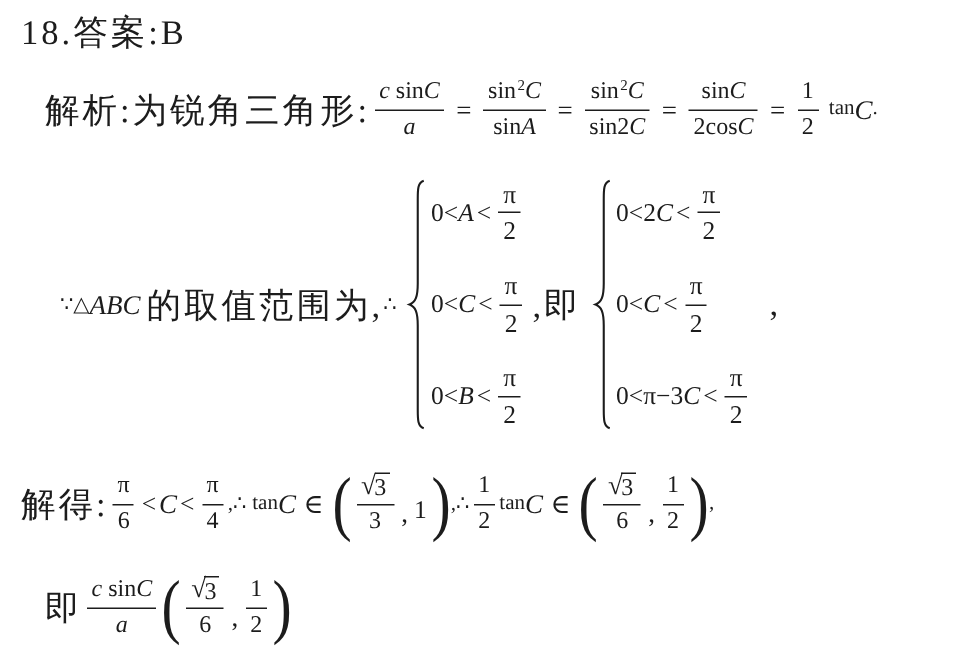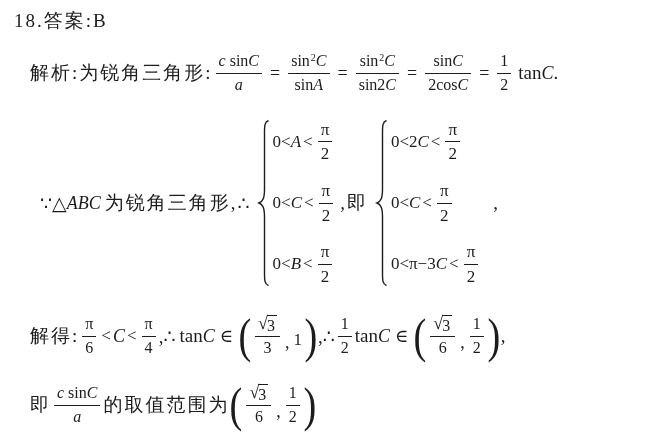--- a/index.html
+++ b/index.html
@@ -5,31 +5,31 @@
   * { box-sizing: border-box; }
   html, body { margin: 0; padding: 0; }
   body {
     width: 651px; height: 435px; overflow: hidden;
     background: #ffffff; color: #1c1c1c;
     font-family: "Liberation Serif", "DejaVu Serif", "DejaVu Sans", serif;
   }
   .page { width: 651px; height: 435px; padding: 8px 0 0 12px; }
   .row { display: flex; align-items: center; white-space: pre; }
 
-  .cn { font-size: 19px; letter-spacing: 2px; }
-  .rm { font-size: 19px; font-style: normal; }
+  .cn { font-size: 23px; letter-spacing: 2px; }
+  .rm { font-size: 14px; font-style: normal; }
   .it { font-size: 18px; font-style: italic; }
   .op { font-size: 18px; margin: 0 5px; }
   .ltop { font-size: 17px; margin: 0 2px; }
   .gapL { margin-left: 4px; }
 
   .l1 { margin-left: 2px; height: 26px; }
   .l2 { margin-left: 18px; margin-top: 13px; height: 52px; }
   .l3 { margin-left: 28px; margin-top: 16px; height: 176px; }
-  .l4 { margin-left: 18px; margin-top: 16px; height: 58px; }
+  .l4 { margin-left: 2px; margin-top: 16px; height: 58px; }
   .l5 { margin-left: 18px; margin-top: 10px; height: 60px; }
 
   .frac { display: inline-flex; flex-direction: column; align-items: center;
           font-size: 16px; margin: 0 3px; line-height: 1.15; }
   .frac .num { display: flex; align-items: baseline; justify-content: center; padding: 0 3px 2px; }
   .frac .den { display: flex; align-items: baseline; justify-content: center;
                border-top: 1.3px solid currentColor; padding: 2px 3px 0; align-self: stretch; }
   .frac .rm, .frac .it { font-size: inherit; }
   .sup { font-size: 10px; position: relative; top: -5px; margin-left: 1px; font-style: normal; }
 
@@ -117,21 +117,21 @@
       </span>
     </span>
     <span class="rm gapL">tan</span>
     <span class="it">C</span>
     <span class="rm">.</span>
   </div>
 
   <div class="row l3">
     <span class="rm">∵△</span>
     <span class="it">ABC</span>
-    <span class="cn gapL">为锐角三角形,</span>
+    <span class="cn gapL">的取值范围为,</span>
     <span class="rm">∴</span>
 
     <svg class="brace" width="14" height="168" viewBox="0 0 14 168">
       <path d="M12.5 1.5 C8.5 3 8.5 7 8.5 14 L8.5 70 C8.5 79 7 82.5 3 84 C7 85.5 8.5 89 8.5 98 L8.5 154 C8.5 161 8.5 165 12.5 166.5" fill="none" stroke="currentColor" stroke-width="1.4"></path>
     </svg>
     <span class="cases">
       <span class="case">
         <span class="rm">0&lt;</span>
         <span class="it">A</span>
         <span class="ltop">&lt;</span>
@@ -260,21 +260,20 @@
     <span class="frac">
       <span class="num">
         <span class="it">c</span>
         <span class="rm gapL">sin</span>
         <span class="it">C</span>
       </span>
       <span class="den">
         <span class="it">a</span>
       </span>
     </span>
-    <span class="cn">的取值范围为</span>
     <span class="paren">(</span>
     <span class="frac">
       <span class="num">
         <span class="sqrt">
           <span class="sign">√</span>
           <span class="rad">3</span>
         </span>
       </span>
       <span class="den"><span class="rm">6</span></span>
     </span>

